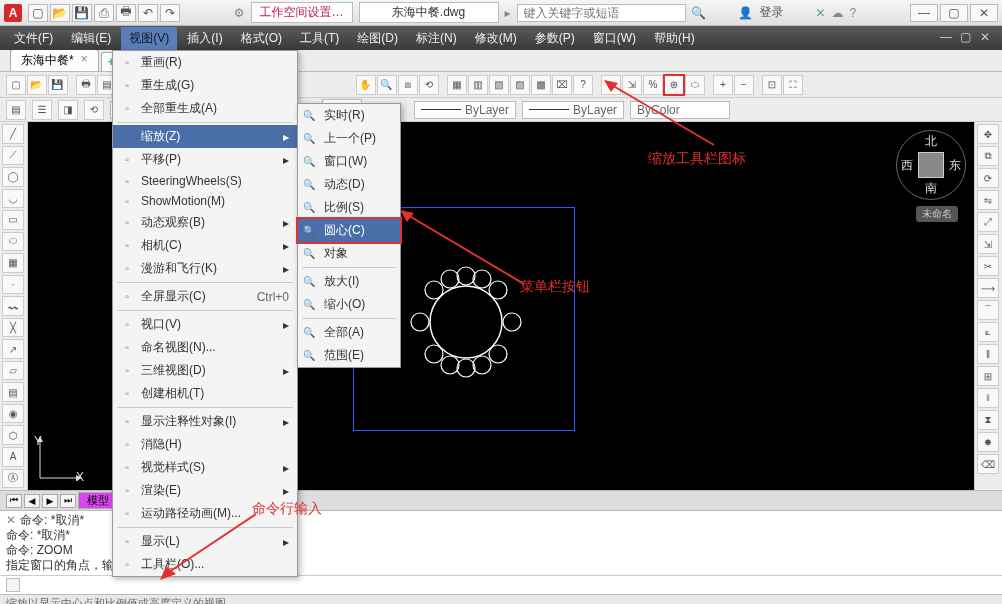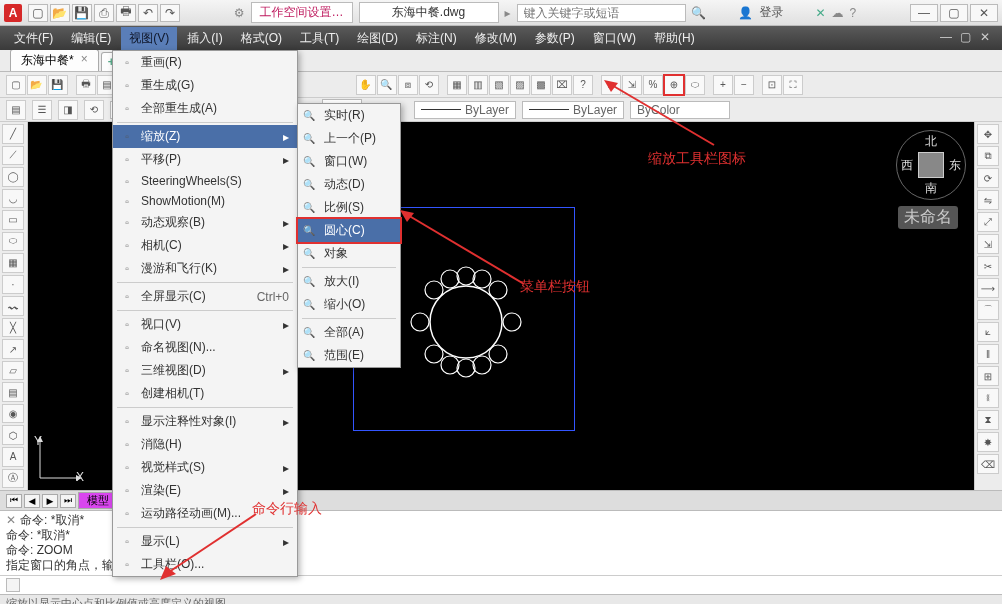--- a/index.html
+++ b/index.html
@@ -33,21 +33,21 @@
 .lpal span{width:22px;height:20px;border:1px solid #ccc;background:#f8f8f8;display:flex;align-items:center;justify-content:center;color:#555;font-size:10px}
 .canvas{flex:1;background:#000;position:relative;overflow:hidden}
 .rpal{width:28px;background:#ececec;border-left:1px solid #ccc;display:flex;flex-direction:column;gap:2px;padding:2px}
 .rpal span{width:22px;height:20px;border:1px solid #ccc;background:#f8f8f8;display:flex;align-items:center;justify-content:center;color:#555;font-size:10px}
 .viewcube{position:absolute;top:8px;right:8px;width:70px;height:70px;border:1px solid #666;border-radius:50%;display:flex;align-items:center;justify-content:center;color:#aaa;font-size:10px}
 .viewcube .cube{width:26px;height:26px;background:#888;border:1px solid #ccc}
 .viewcube .n{position:absolute;top:2px;color:#ddd}
 .viewcube .s{position:absolute;bottom:2px;color:#ddd}
 .viewcube .e{position:absolute;right:4px;color:#ddd}
 .viewcube .w{position:absolute;left:4px;color:#ddd}
-.vc-label{position:absolute;top:84px;right:16px;background:#555;color:#ccc;padding:1px 6px;border-radius:3px;font-size:16px}
+.vc-label{position:absolute;top:84px;right:16px;background:#555;color:#ccc;padding:1px 6px;border-radius:3px;font-size:10px}
 .ucs{position:absolute;bottom:6px;left:6px;color:#ddd;font-size:11px}
 .ucs .ax{position:relative;width:50px;height:50px}
 .ucs .y{position:absolute;left:0;top:0}
 .ucs .x{position:absolute;right:0;bottom:0}
 .dropdown{position:absolute;top:0;left:112px;width:186px;background:#f4f4f4;border:1px solid #999;box-shadow:2px 2px 6px rgba(0,0,0,.3);z-index:10}
 .dropdown .row{display:flex;align-items:center;padding:3px 8px 3px 28px;color:#333;position:relative}
 .dropdown .row.hov{background:#4a6fa8;color:#fff}
 .dropdown .row .arr{margin-left:auto;color:inherit}
 .dropdown .row .sc{margin-left:auto;color:#666}
 .dropdown .sep{height:1px;background:#ccc;margin:2px 4px}

